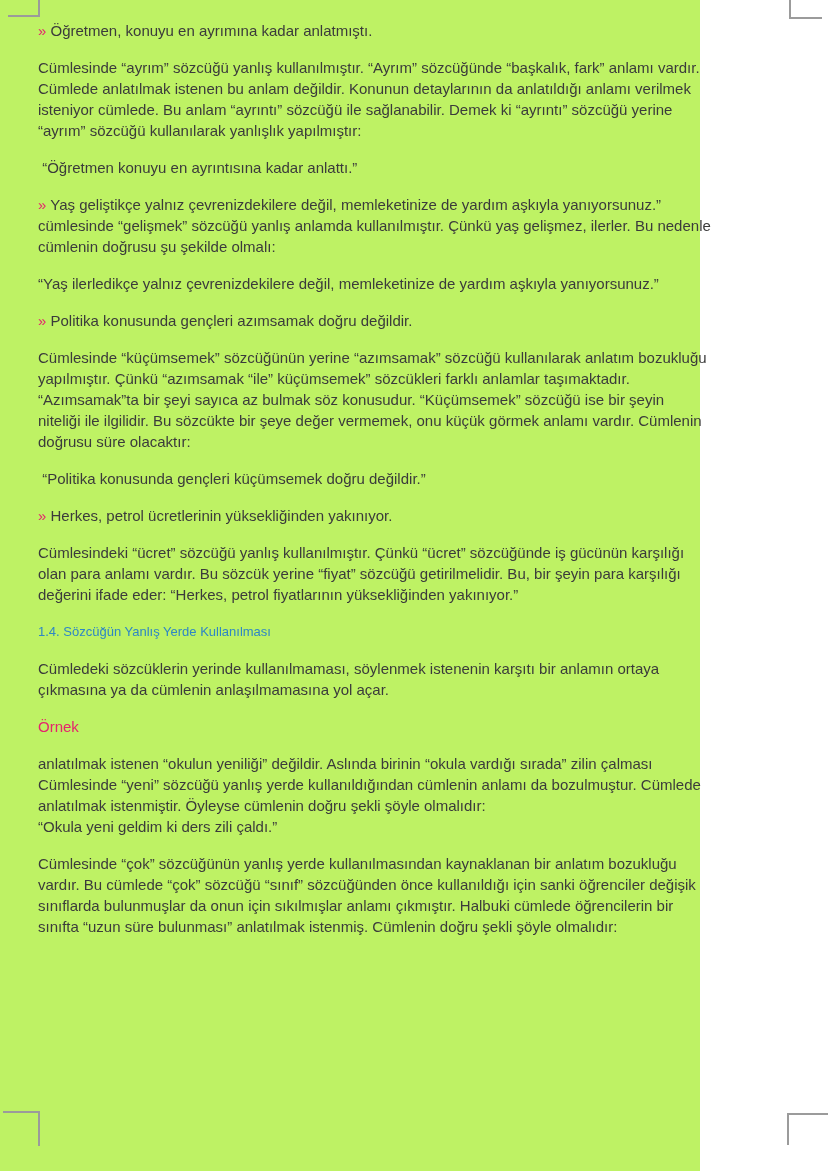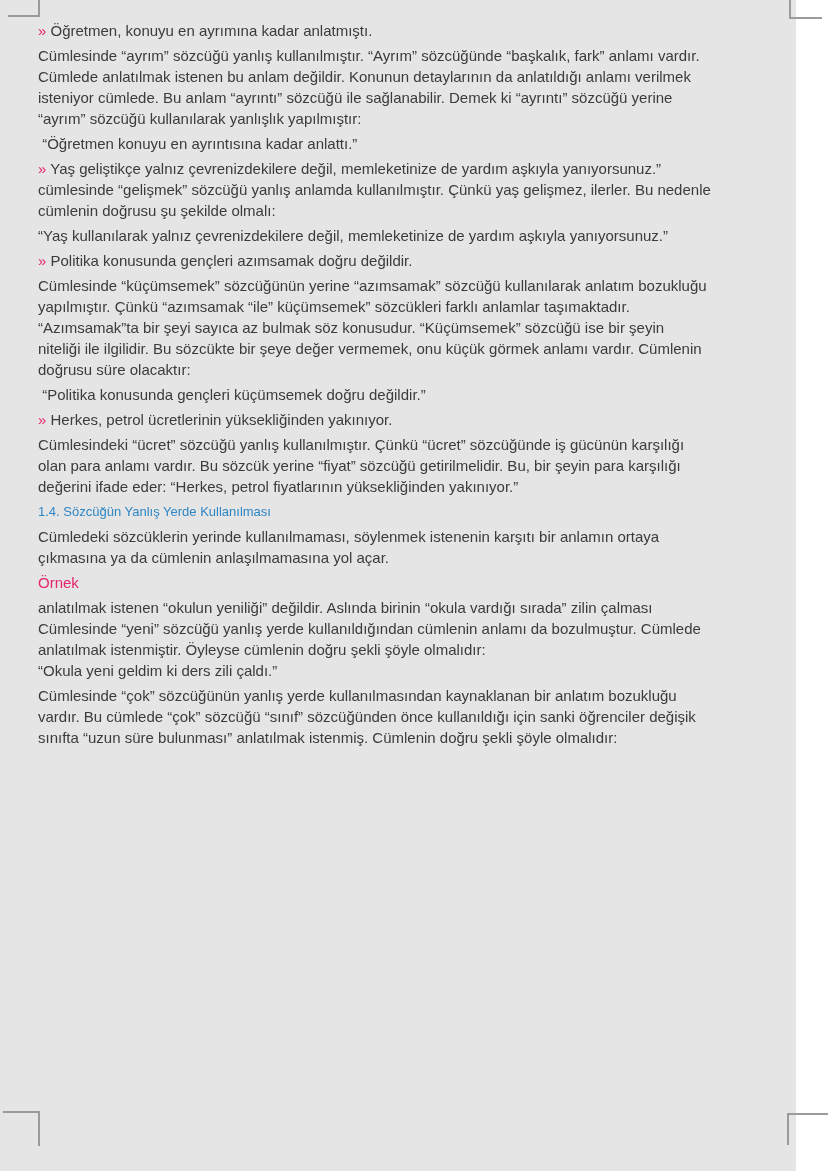--- a/index.html
+++ b/index.html
@@ -8,34 +8,34 @@
     --blue:#2e86c5;
     --crop:#9b9b9b;
   }
   html,body{margin:0;padding:0;}
   body{
     width:828px;height:1171px;
     background:#ffffff;
     font-family:"Liberation Sans", sans-serif;
     overflow:hidden;
   }
-  .page{position:relative;width:796px;height:1171px;background:#e5e5e5;}
+  .page{position:relative;width:700px;height:1171px;background:#bef264;}
 
   
   .crop{position:absolute;}
   .crop.tl{left:8px;top:0;width:30px;height:15px;border-right:2px solid var(--crop);border-bottom:2px solid var(--crop);}
   .crop.tr{left:789px;top:0;width:31px;height:17px;border-left:2px solid var(--crop);border-bottom:2px solid var(--crop);}
   .crop.bl{left:3px;top:1111px;width:35px;height:33px;border-top:2px solid var(--crop);border-right:2px solid var(--crop);}
   .crop.br{left:787px;top:1113px;width:41px;height:30px;border-top:2px solid var(--crop);border-left:2px solid var(--crop);}
 
   .content{
     position:absolute;left:38px;top:20px;width:770px;
     font-size:15px;line-height:21px;color:var(--ink);
   }
-  .block{margin-top:4px;}
+  .block{margin-top:16px;}
   .block:first-child{margin-top:0;}
   .block.cont{margin-top:2px;}
   .tline{white-space:pre;height:21px;}
   .marker{color:var(--pink);}
   .u{text-decoration-thickness:1.5px;text-underline-offset:3px;}
   .heading .tline{color:var(--blue);font-size:13px;}
   .label .tline{color:var(--pink);}
 </style>
 </head>
 <body>
@@ -57,21 +57,21 @@
       </div>
       <div class="block quote">
         <div class="tline"><span> “Öğretmen konuyu en </span><span class="u">ayrıntısına</span><span> kadar anlattı.”</span></div>
       </div>
       <div class="block bullet">
         <div class="tline"><span class="marker">» </span><span>Yaş </span><span class="u">geliştikçe</span><span> yalnız çevrenizdekilere değil, memleketinize de yardım aşkıyla yanıyorsunuz.”</span></div>
         <div class="tline"><span>cümlesinde “gelişmek” sözcüğü yanlış anlamda kullanılmıştır. Çünkü yaş gelişmez, ilerler. Bu nedenle</span></div>
         <div class="tline"><span>cümlenin doğrusu şu şekilde olmalı:</span></div>
       </div>
       <div class="block quote">
-        <div class="tline"><span>“Yaş </span><span class="u">kullanılarak</span><span> yalnız çevrenizdekilere değil, memleketinize de yardım aşkıyla yanıyorsunuz.”</span></div>
+        <div class="tline"><span>“Yaş </span><span class="u">ilerledikçe</span><span> yalnız çevrenizdekilere değil, memleketinize de yardım aşkıyla yanıyorsunuz.”</span></div>
       </div>
       <div class="block bullet">
         <div class="tline"><span class="marker">» </span><span>Politika konusunda gençleri </span><span class="u">azımsamak</span><span> doğru değildir.</span></div>
       </div>
       <div class="block paragraph">
         <div class="tline"><span>Cümlesinde “küçümsemek” sözcüğünün yerine “azımsamak” sözcüğü kullanılarak anlatım bozukluğu</span></div>
         <div class="tline"><span>yapılmıştır. Çünkü “azımsamak “ile” küçümsemek” sözcükleri farklı anlamlar taşımaktadır.</span></div>
         <div class="tline"><span>“Azımsamak”ta bir şeyi sayıca az bulmak söz konusudur. “Küçümsemek” sözcüğü ise bir şeyin</span></div>
         <div class="tline"><span>niteliği ile ilgilidir. Bu sözcükte bir şeye değer vermemek, onu küçük görmek anlamı vardır. Cümlenin</span></div>
         <div class="tline"><span>doğrusu süre olacaktır:</span></div>
@@ -99,16 +99,17 @@
       </div>
       <div class="block paragraph">
         <div class="tline"><span>anlatılmak istenen “okulun yeniliği” değildir. Aslında birinin “okula vardığı sırada” zilin çalması</span></div>
         <div class="tline"><span>Cümlesinde “yeni” sözcüğü yanlış yerde kullanıldığından cümlenin anlamı da bozulmuştur. Cümlede</span></div>
         <div class="tline"><span>anlatılmak istenmiştir. Öyleyse cümlenin doğru şekli şöyle olmalıdır:</span></div>
         <div class="tline"><span>“Okula </span><span class="u">yeni</span><span> geldim ki ders zili çaldı.”</span></div>
       </div>
       <div class="block paragraph">
         <div class="tline"><span>Cümlesinde “çok” sözcüğünün yanlış yerde kullanılmasından kaynaklanan bir anlatım bozukluğu</span></div>
         <div class="tline"><span>vardır. Bu cümlede “çok” sözcüğü “sınıf” sözcüğünden önce kullanıldığı için sanki öğrenciler değişik</span></div>
+        <div class="tline"><span>sınıflarda bulunmuşlar da onun için sıkılmışlar anlamı çıkmıştır. Halbuki cümlede öğrencilerin bir</span></div>
         <div class="tline"><span>sınıfta “uzun süre bulunması” anlatılmak istenmiş. Cümlenin doğru şekli şöyle olmalıdır:</span></div>
       </div>
     </div>
 </div>
 
 </body></html>

